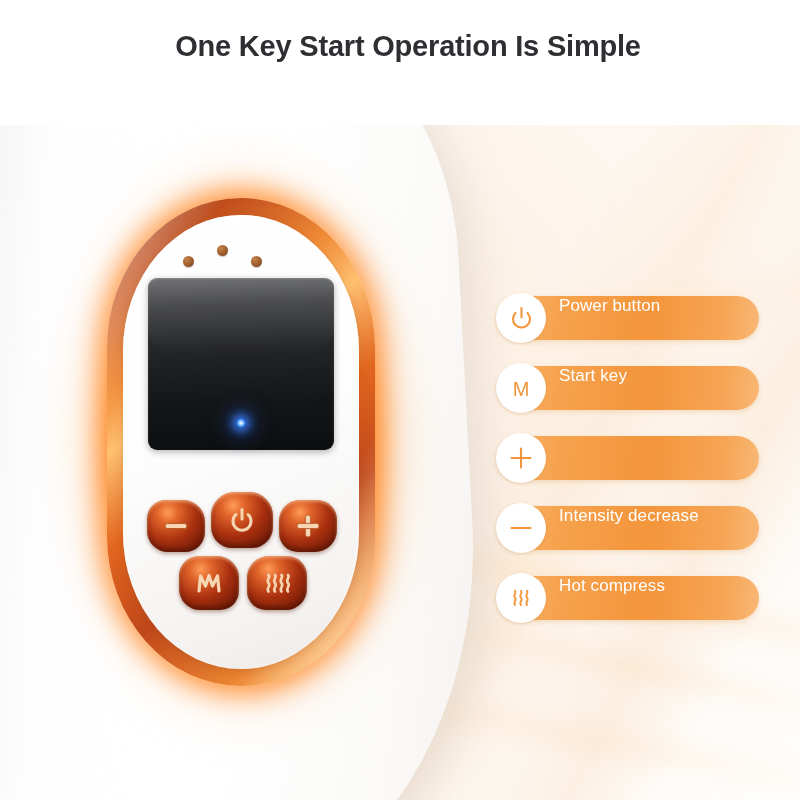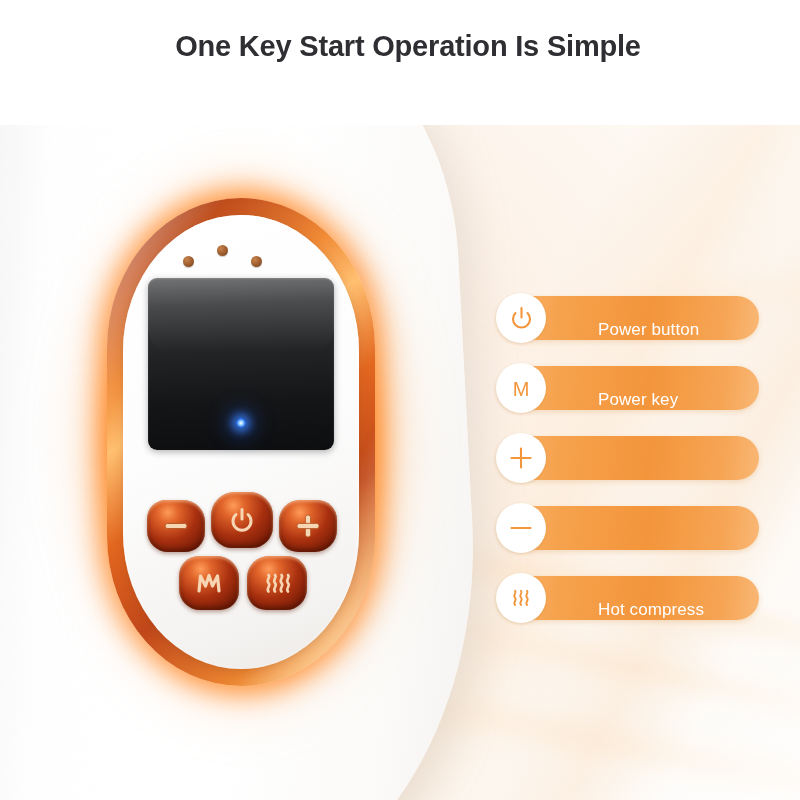--- a/index.html
+++ b/index.html
@@ -174,25 +174,24 @@
   #btn-plus  { left:156px; top:285px; width:58px; height:52px; border-radius:21px 20px 22px 19px; }
   #btn-mode  { left:56px;  top:341px; width:60px; height:54px; border-radius:20px 22px 19px 21px; }
   #btn-heat  { left:124px; top:341px; width:60px; height:54px; border-radius:22px 20px 21px 19px; }
 
   
   #legend {
     position:absolute; left:497px; top:186px; width:262px; z-index:40;
   }
   .pill {
     position:relative; height:44px; margin-bottom:26px;
-    border-radius:22px; display:flex; align-items:flex-end;
+    border-radius:22px; display:flex; align-items:flex-start;
     background:linear-gradient(96deg, #f8b266 0%, #f6a04b 26%, #f4963c 56%, #f6a busy 0%, #f8ae5e 100%);
     background:linear-gradient(96deg, #f9b771 0%, #f6a24d 24%, #f3953b 58%, #f6a555 86%, #f9b876 100%);
     box-shadow:0 2px 5px rgba(210,140,60,.22);
-    padding-left:39px;
   }
   .pill:last-child { margin-bottom:14px; }
   .pill-icon {
     position:absolute; left:-1px; top:-3px;
     width:50px; height:50px; border-radius:50%;
     background:#ffffff; display:flex; align-items:center; justify-content:center;
     box-shadow:0 1px 3px rgba(190,130,60,.25);
   }
   .pill-icon svg { display:block; }
   .pill-label {
@@ -299,38 +298,39 @@
       </span>
       <span class="pill-label">Power button</span>
     </div>
 
     <div class="pill">
       <span class="pill-icon">
         <svg width="28" height="28" viewBox="0 0 28 28">
           <text x="14" y="21.5" text-anchor="middle" font-family="Liberation Sans, sans-serif" font-size="20" fill="#f3953b">M</text>
         </svg>
       </span>
-      <span class="pill-label">Power key</span>
+      <span class="pill-label">Start key</span>
     </div>
 
     <div class="pill">
       <span class="pill-icon">
         <svg width="26" height="26" viewBox="0 0 26 26">
           <line x1="13" y1="3.5" x2="13" y2="22.5" stroke="#f3953b" stroke-width="2.1" stroke-linecap="round"></line>
           <line x1="3.5" y1="13" x2="22.5" y2="13" stroke="#f3953b" stroke-width="2.1" stroke-linecap="round"></line>
         </svg>
       </span>
     </div>
 
     <div class="pill">
       <span class="pill-icon">
         <svg width="26" height="26" viewBox="0 0 26 26">
           <line x1="3.5" y1="13" x2="22.5" y2="13" stroke="#f3953b" stroke-width="2.1" stroke-linecap="round"></line>
         </svg>
       </span>
+      <span class="pill-label">Intensity decrease</span>
     </div>
 
     <div class="pill">
       <span class="pill-icon">
         <svg width="28" height="26" viewBox="0 0 28 26">
           <g fill="none" stroke="#f3953b" stroke-width="1.9" stroke-linecap="round">
             <path d="M8 20c-2.6-2.6 2.6-4.8 0-7.4S10.2 7.9 8 5.8"></path>
             <path d="M14 20c-2.6-2.6 2.6-4.8 0-7.4s2.2-4.7 0-6.8"></path>
             <path d="M20 20c-2.6-2.6 2.6-4.8 0-7.4s2.2-4.7 0-6.8"></path>
           </g>

